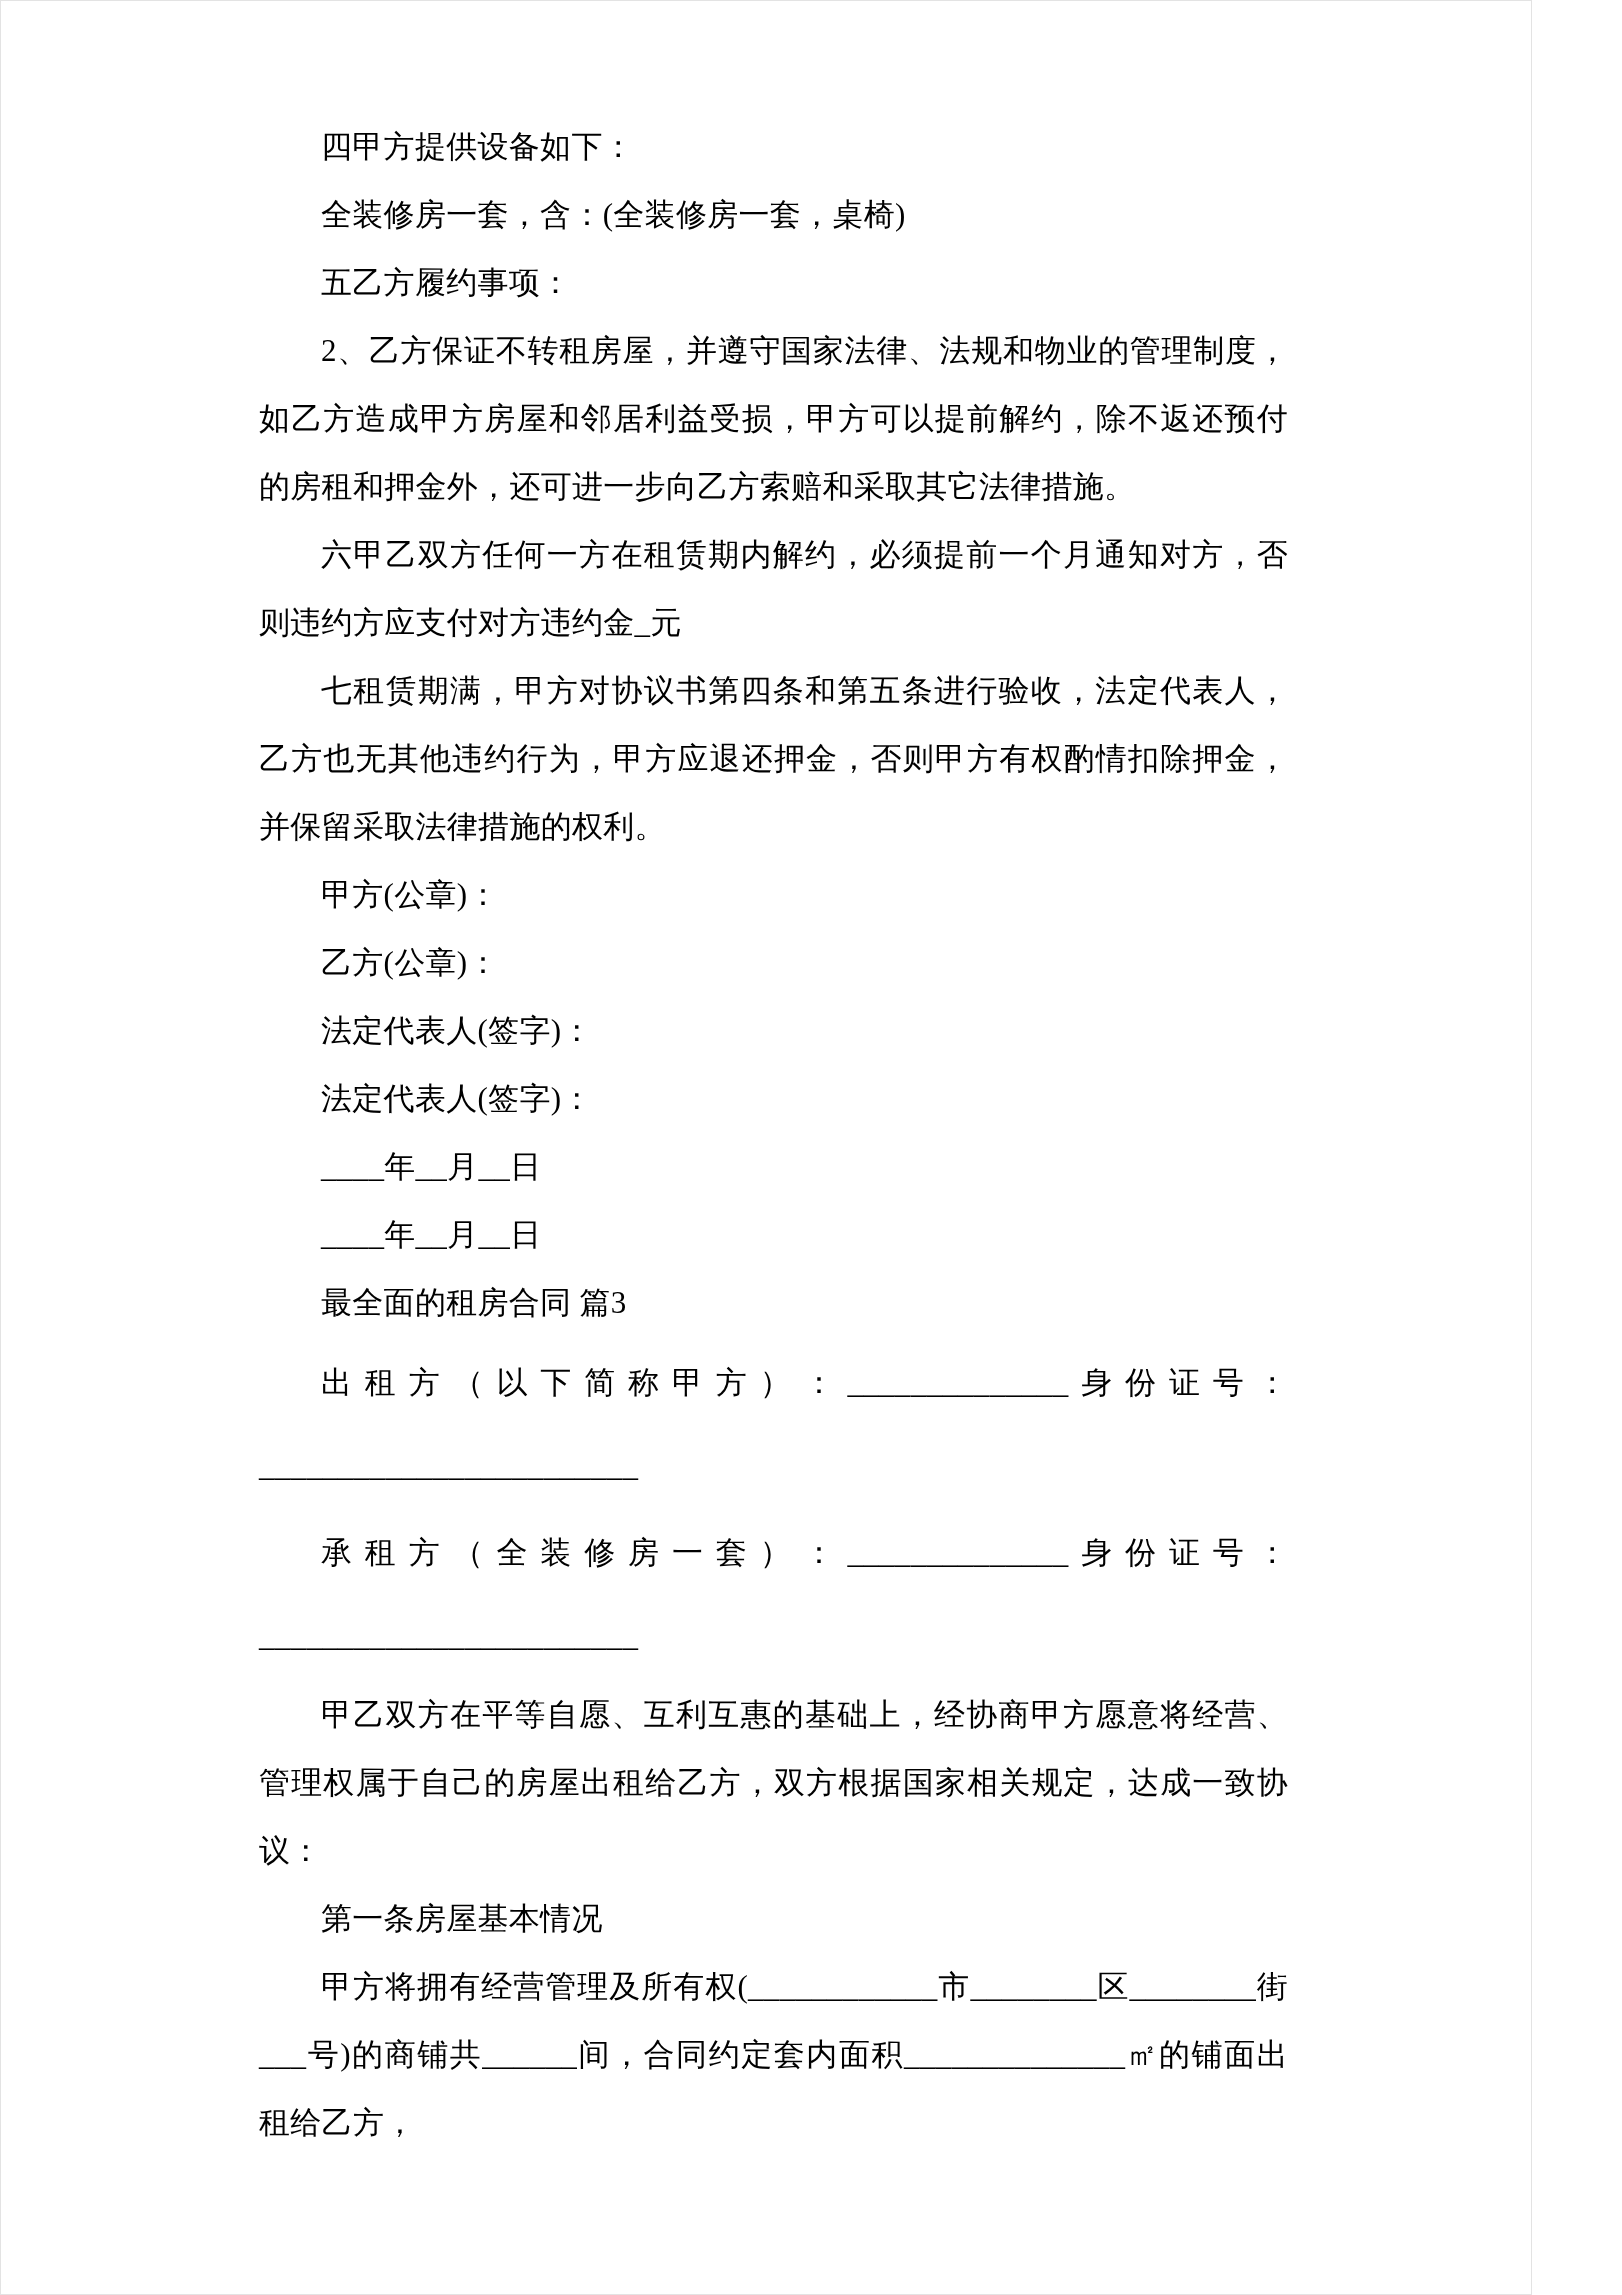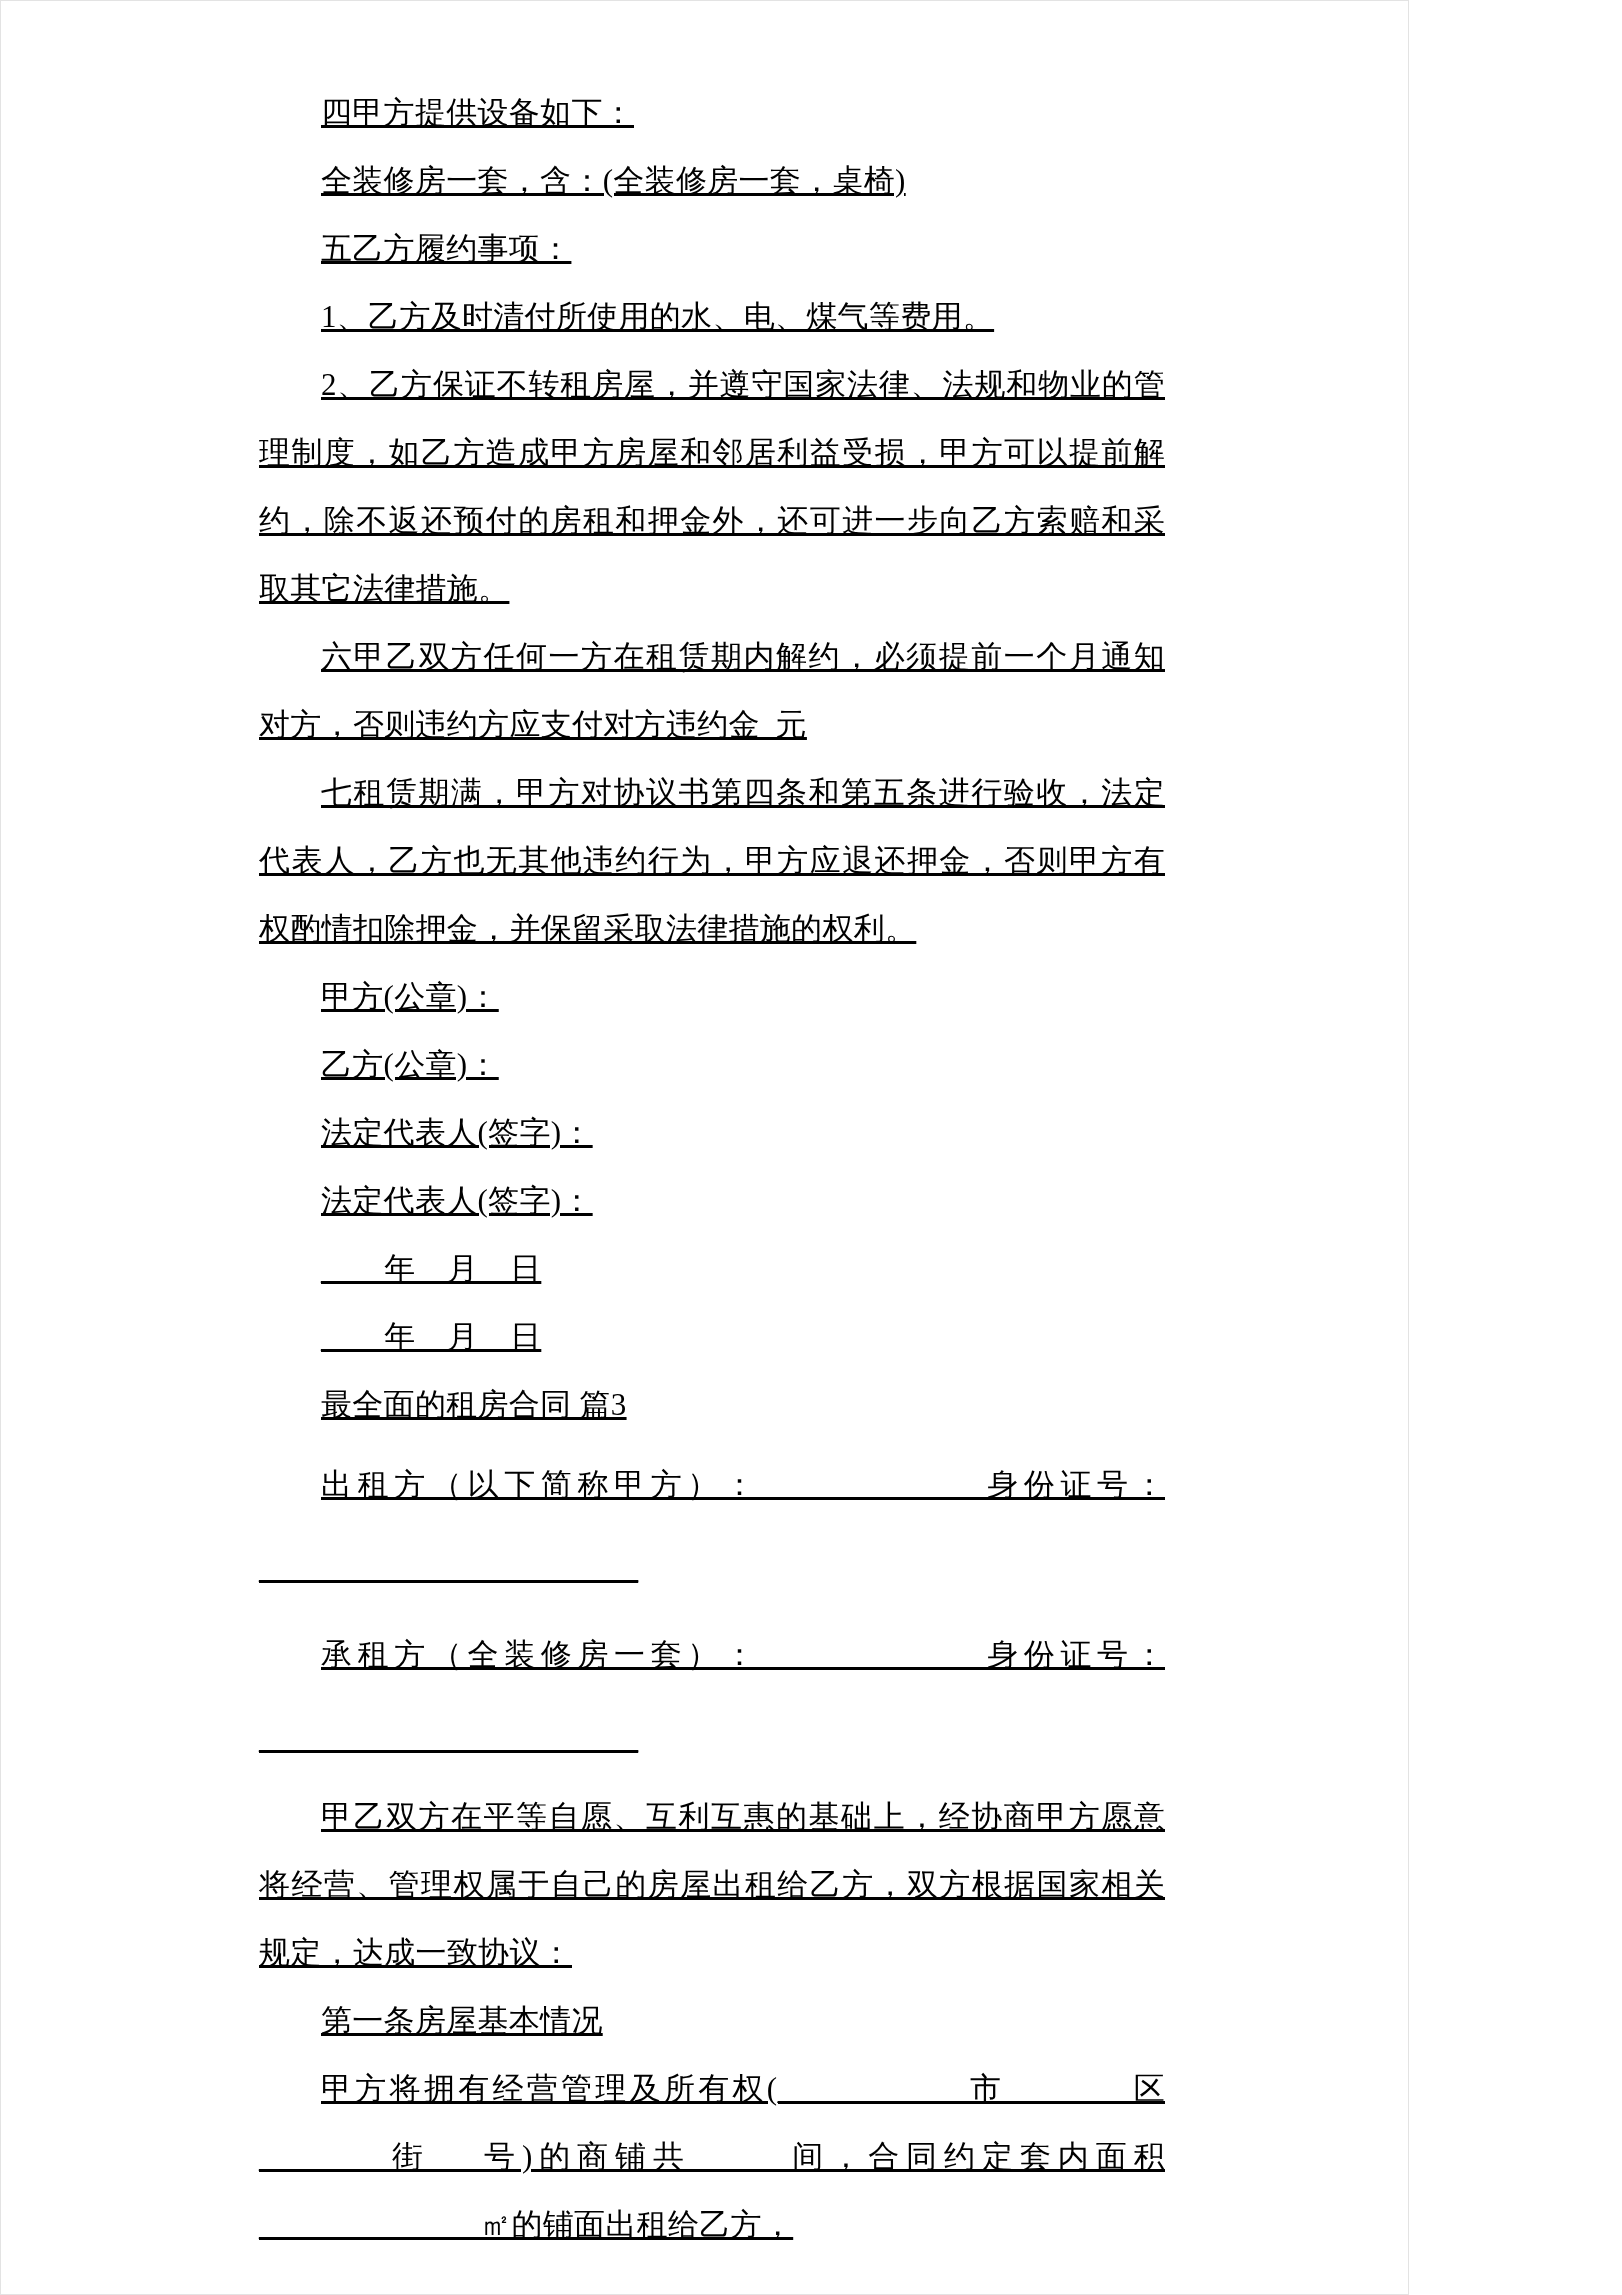--- a/index.html
+++ b/index.html
@@ -2,30 +2,29 @@
 <html style="font-size:10.5px"><head>
 <meta charset="utf-8">
 <style>
   html, body {
     margin: 0;
     padding: 0;
     background: #ffffff;
   }
   .page {
     position: relative;
-    width: 1409px;
+    width: 1532px;
     height: 2295px;
     box-sizing: border-box;
     background: #ffffff;
     border: 0.7px solid #e3e3e3;
-    padding: 78px 243px 0 258px;
+    padding: 112px 243px 0 258px;
     font-family: "Liberation Serif", "DejaVu Serif", serif;
     color: #000000;
     overflow: hidden;
-    text-decoration: underline;
   }
   .para {
     margin: 0;
     font-size: 31px;
     line-height: 68px;
     text-align: justify;
     text-justify: inter-ideograph;
     text-indent: 2em;
     word-break: normal;
     letter-spacing: 0.3px;
@@ -35,21 +34,20 @@
     margin: 3.9px 0;
   }
 </style>
 </head>
 <body>
 
 <div class="page">
   <p class="para">四甲方提供设备如下：</p>
   <p class="para">全装修房一套，含：(全装修房一套，桌椅)</p>
   <p class="para">五乙方履约事项：</p>
-  <p class="para">1、乙方及时清付所使用的水、电、煤气等费用。</p>
   <p class="para">2、乙方保证不转租房屋，并遵守国家法律、法规和物业的管理制度，如乙方造成甲方房屋和邻居利益受损，甲方可以提前解约，除不返还预付的房租和押金外，还可进一步向乙方索赔和采取其它法律措施。</p>
   <p class="para">六甲乙双方任何一方在租赁期内解约，必须提前一个月通知对方，否则违约方应支付对方违约金_元</p>
   <p class="para">七租赁期满，甲方对协议书第四条和第五条进行验收，法定代表人，乙方也无其他违约行为，甲方应退还押金，否则甲方有权酌情扣除押金，并保留采取法律措施的权利。</p>
   <p class="para">甲方(公章)：</p>
   <p class="para">乙方(公章)：</p>
   <p class="para">法定代表人(签字)：</p>
   <p class="para">法定代表人(签字)：</p>
   <p class="para">____年__月__日</p>
   <p class="para">____年__月__日</p>
   <p class="para">最全面的租房合同 篇3</p>

